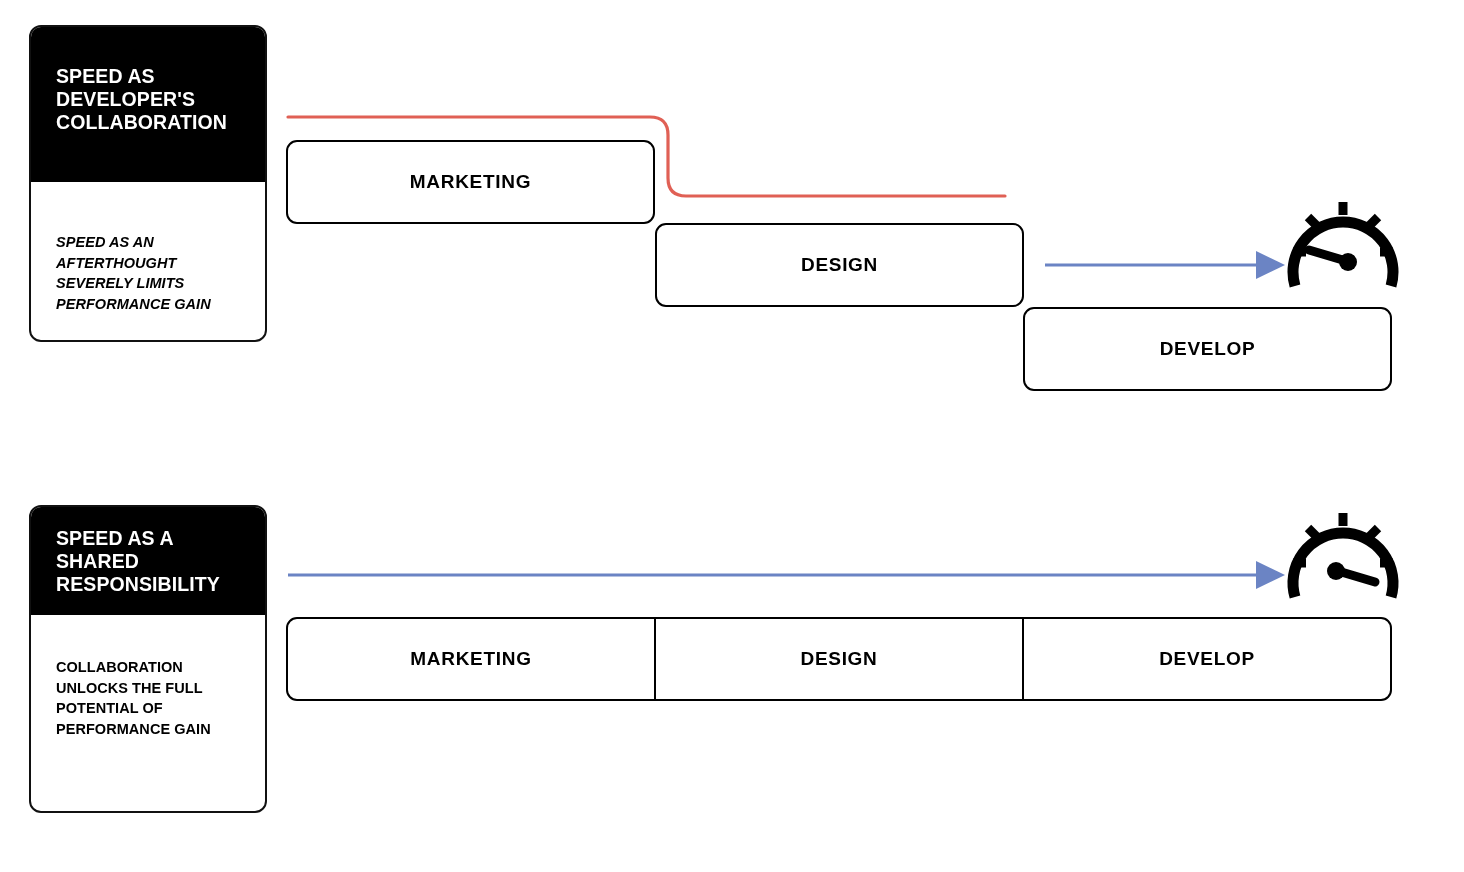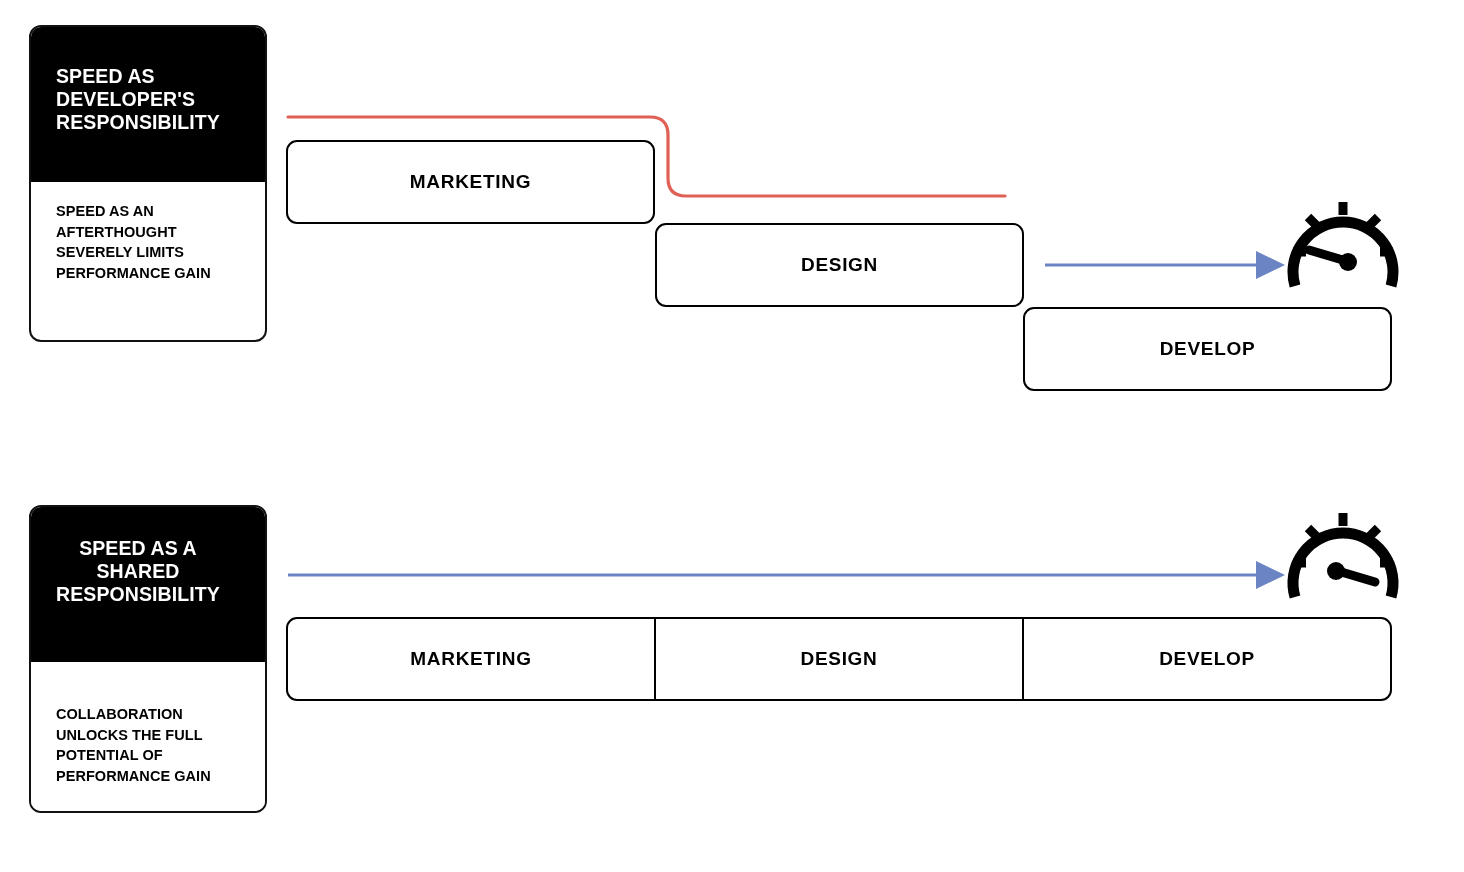--- a/index.html
+++ b/index.html
@@ -54,24 +54,24 @@
   .card-body-text {
     font-size: 14.5px;
     font-weight: bold;
     line-height: 1.42;
     letter-spacing: 0.05px;
     white-space: pre-line;
   }
 
   #card-top { left: 29px; top: 25px; height: 317px; }
   #card-top .card-head { height: 155px; padding: 38px 0 0 25px; }
-  #card-top .card-body { height: 136px; padding: 19px 0 0 25px; }
+  #card-top .card-body { height: 136px; padding: 50px 0 0 25px; font-style: italic; }
 
   #card-bottom { left: 29px; top: 505px; height: 308px; }
-  #card-bottom .card-head { height: 155px; padding: 30px 0 0 25px; text-align: center; }
+  #card-bottom .card-head { height: 108px; padding: 20px 0 0 25px; }
   #card-bottom .card-body { height: 174px; padding: 42px 0 0 25px; }
 
   
   .phase-box {
     position: absolute;
     border: 2.4px solid #000000;
     border-radius: 11px;
     background: #ffffff;
     box-sizing: border-box;
     display: flex;
@@ -126,21 +126,21 @@
 </style>
 </head>
 <body>
 
 <div class="stage">
 
   <div class="card" id="card-top">
     <div class="card-head">
       <div class="card-head-text">SPEED AS
 DEVELOPER'S
-RESPONSIBILITY</div>
+COLLABORATION</div>
     </div>
     <div class="card-body">
       <div class="card-body-text">SPEED AS AN
 AFTERTHOUGHT
 SEVERELY LIMITS
 PERFORMANCE GAIN</div>
     </div>
   </div>
 
   <div class="phase-box" id="box-marketing">

